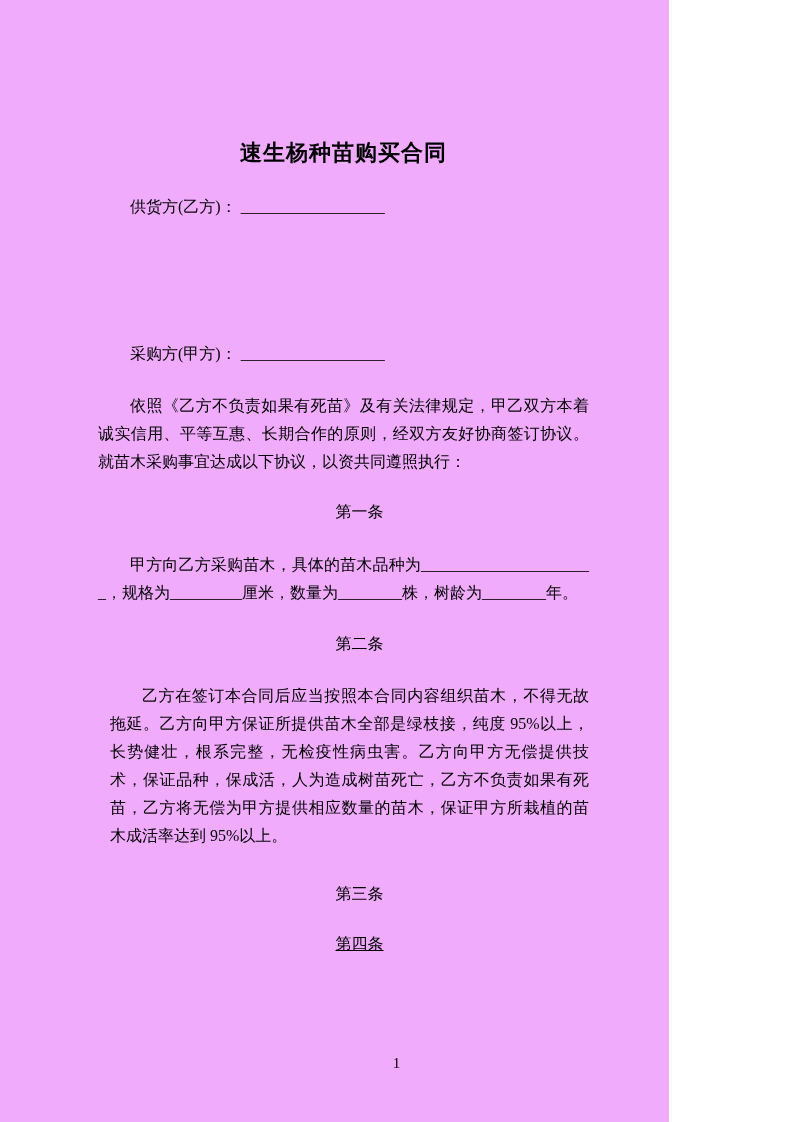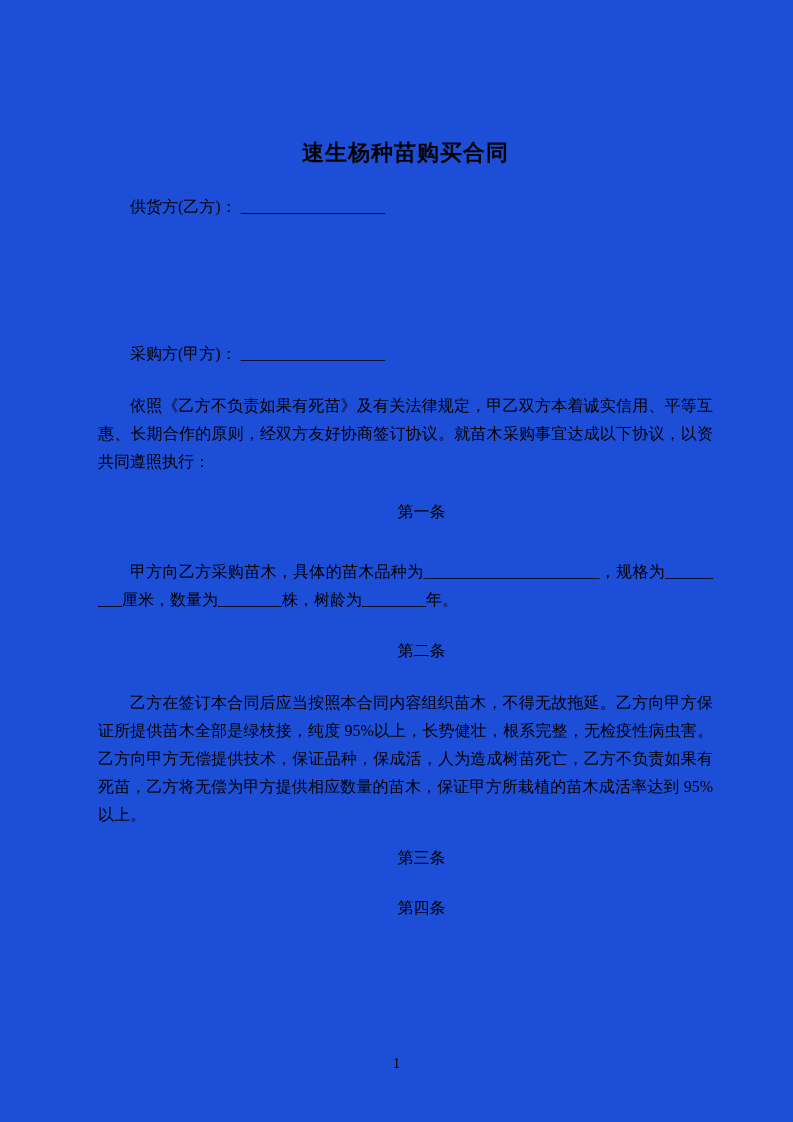--- a/index.html
+++ b/index.html
@@ -9,23 +9,23 @@
   }
   body {
     width: 793px;
     height: 1122px;
     overflow: hidden;
     color: #000000;
     font-family: "Liberation Serif", serif;
   }
   .page {
     position: relative;
-    width: 793px;
+    width: 669px;
     height: 1122px;
-    background: #1d4ed8;
+    background: #f0abfc;
     box-sizing: border-box;
   }
   .content {
     padding: 139px 80px 0 98px;
     box-sizing: border-box;
   }
   .doc-title {
     margin: 0;
     font-family: "Liberation Sans", sans-serif;
     font-size: 22px;
@@ -42,26 +42,26 @@
     text-align: justify;
     word-break: break-all;
   }
   .clause-heading {
     text-align: center;
   }
   .party-buyer    { margin-top: 119px; }
   .party-supplier { margin-top: 27px; }
   .preamble       { margin-top: 24px; }
   .h-1            { margin-top: 22px; }
-  .p-1            { margin-top: 32px; }
+  .p-1            { margin-top: 25px; }
   .h-2            { margin-top: 23px; }
-  .p-2            { margin-top: 24px; }
-  .h-3            { margin-top: 15px; }
+  .p-2            { margin-top: 24px; margin-left: 12px; }
+  .h-3            { margin-top: 30px; }
   .p-3            { margin-top: 26px; }
-  .h-4            { margin-top: 22px; }
+  .h-4            { margin-top: 22px; text-decoration: underline; }
   .blank-line {
     letter-spacing: 0;
     white-space: nowrap;
   }
   .footer {
     position: absolute;
     top: 1049px;
     left: 0;
     width: 793px;
     text-align: center;

